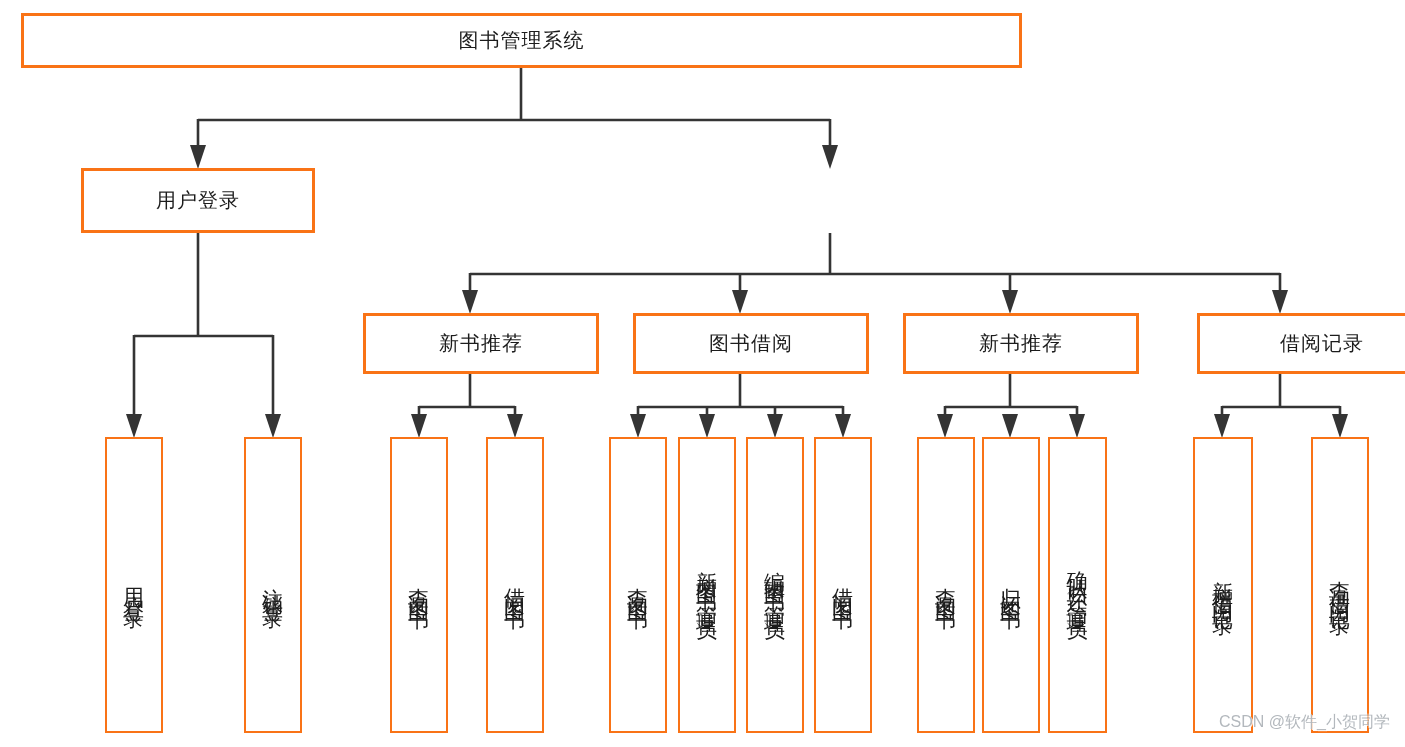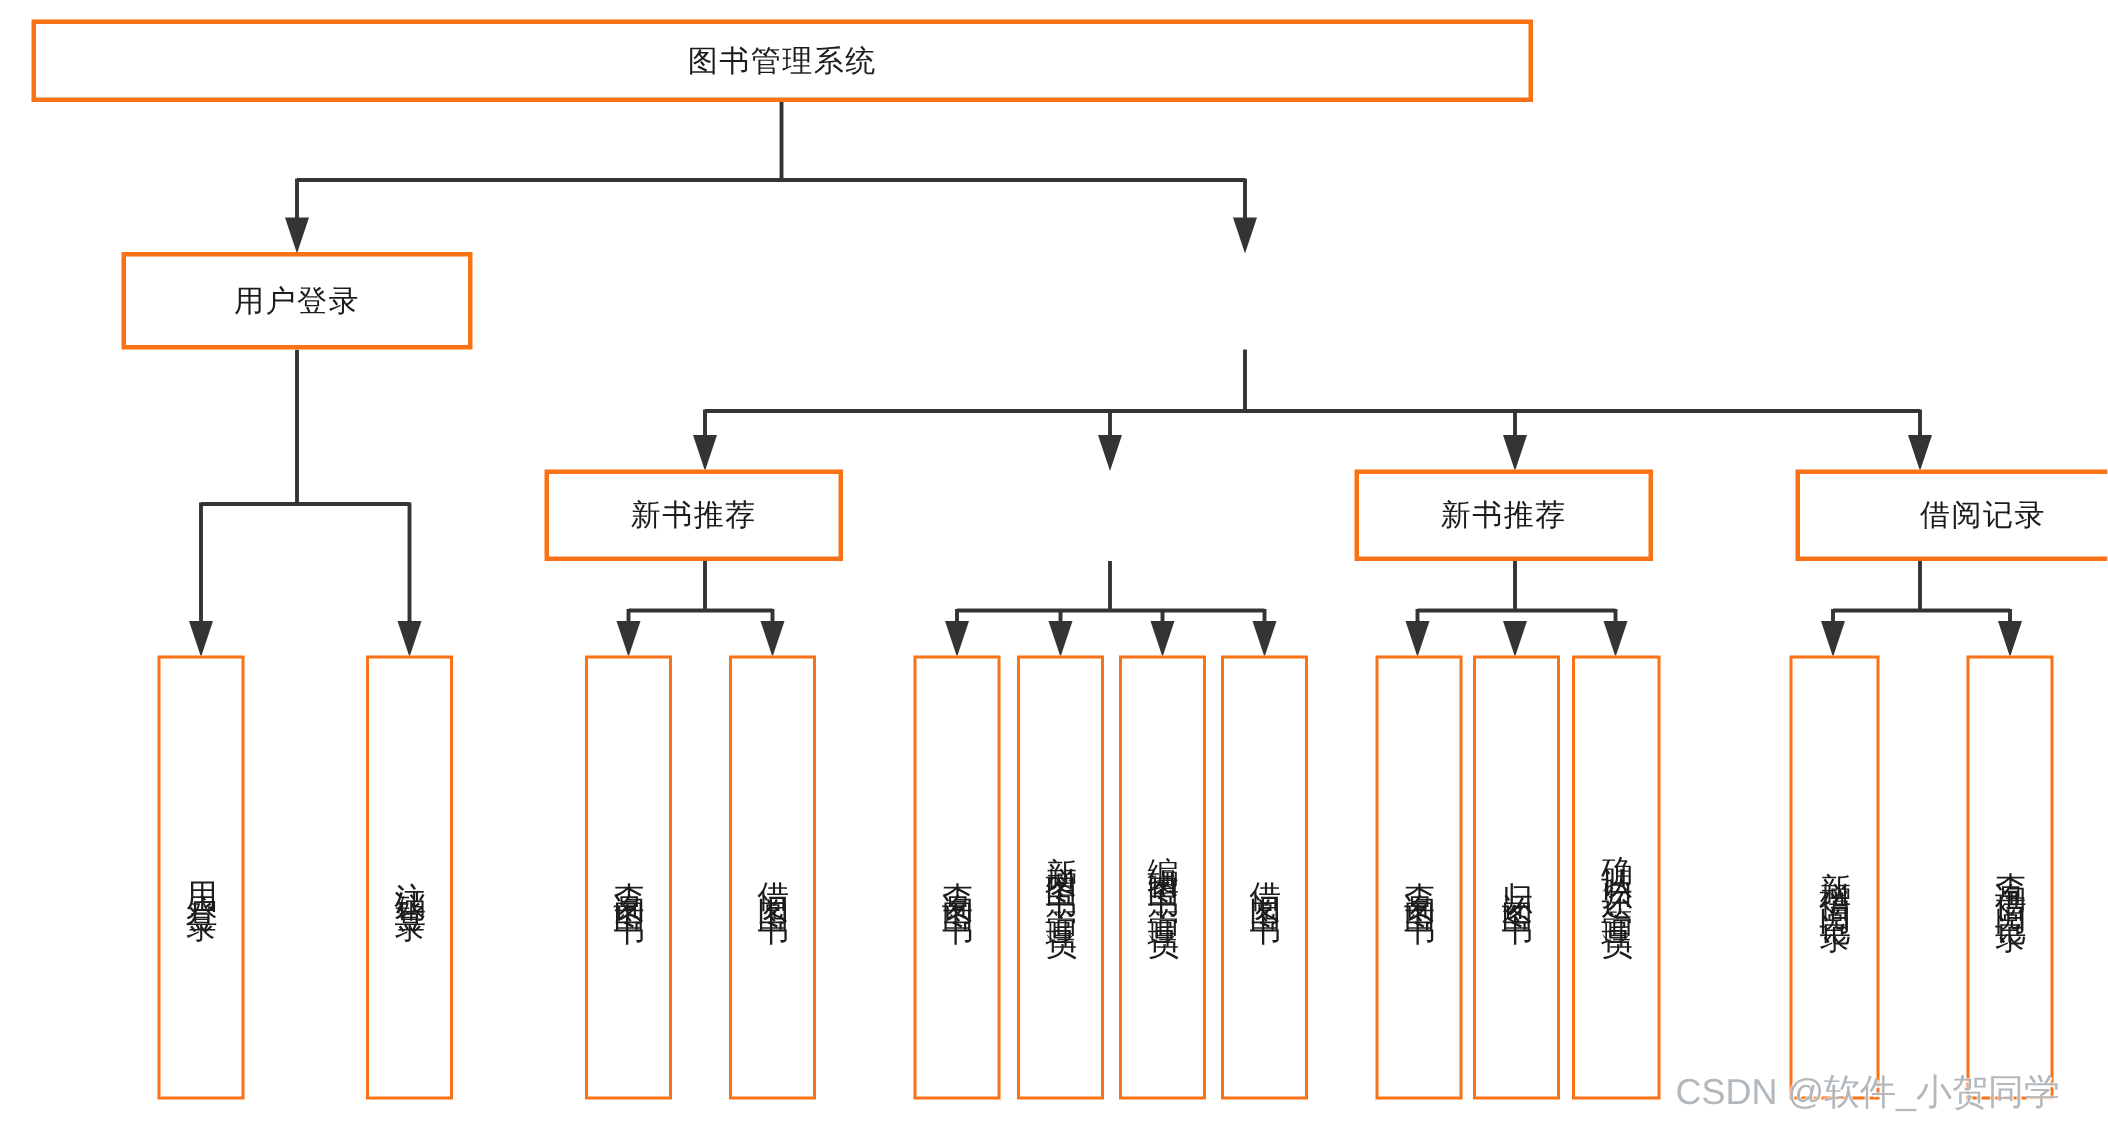--- a/index.html
+++ b/index.html
@@ -45,21 +45,21 @@
     line-height: 1;
     color: #1c1c1c;
     white-space: nowrap;
   }
   
   .n-root   { left: 21px;  top: 13px;  width: 1001px; height: 55px; }
   
   .n-l2a    { left: 81px;  top: 168px; width: 234px;  height: 65px; }
   .n-l2b    { left: 713px; top: 168px; width: 234px;  height: 65px; }
   
-  .n-l3     { top: 313px; height: 61px; width: 199px; }
+  .n-l3     { top: 313px; height: 61px; width: 236px; }
   .n-l3a    { left: 363px; }
   .n-l3b    { left: 633px; }
   .n-l3c    { left: 903px; }
   .n-l3d    { left: 1172px; width: 250px; margin-left: 25px; }
   
   .leaf     { top: 437px; height: 296px; width: 58px; }
   .lf-01 { left: 105px; }
   .lf-02 { left: 244px; }
   .lf-03 { left: 390px; }
   .lf-04 { left: 486px; }
@@ -67,24 +67,24 @@
   .lf-06 { left: 678px; }
   .lf-07 { left: 746px; }
   .lf-08 { left: 814px; }
   .lf-09 { left: 917px; }
   .lf-10 { left: 982px; }
   .lf-11 { left: 1048px; width: 59px; }
   .lf-12 { left: 1193px; width: 60px; }
   .lf-13 { left: 1311px; }
   .watermark {
     position: absolute;
-    left: 1117px;
+    left: 1219px;
     top: 712px;
     z-index: 5;
-    font-size: 24px;
+    font-size: 16px;
     color: #b3b8bd;
     text-shadow: 1px 1px 0 rgba(255,255,255,0.85), -1px -1px 0 rgba(255,255,255,0.5);
     white-space: nowrap;
   }
 </style>
 </head>
 <body>
 
 <div id="canvas">
 
@@ -160,20 +160,23 @@
     <span>图书管理系统</span>
   </div>
 
   <div class="node n-l2a">
     <span>用户登录</span>
   </div>
 
   <div class="node n-l3 n-l3a">
     <span>新书推荐</span>
   </div>
+  <div class="node n-l3 n-l3b">
+    <span>图书借阅</span>
+  </div>
   <div class="node n-l3 n-l3c">
     <span>新书推荐</span>
   </div>
   <div class="node n-l3 n-l3d">
     <span>借阅记录</span>
   </div>
 
   <div class="node leaf lf-01">
     <span class="vtext">用户登录</span>
   </div>

